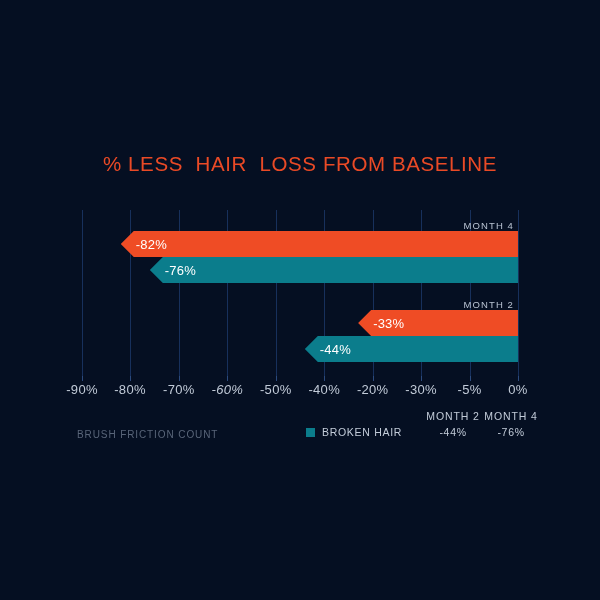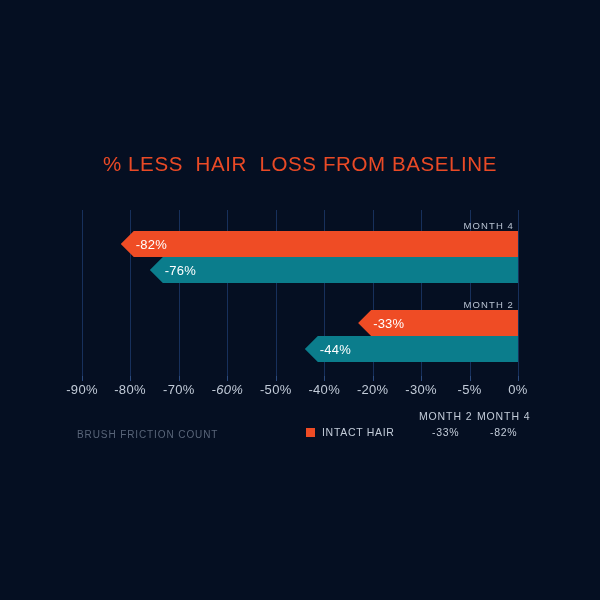--- a/index.html
+++ b/index.html
@@ -237,21 +237,21 @@
     <table>
       <thead>
         <tr>
           <th></th>
           <th class="legend-val">MONTH 2</th>
           <th class="legend-val">MONTH 4</th>
         </tr>
       </thead>
       <tbody id="legend-body">
           <tr>
-            <td class="legend-name-cell"><span class="swatch" style="background: rgb(239, 76, 37);"></span><span>INTACT HAIR</span></td>
-            <td class="legend-val">-33%</td>
-            <td class="legend-val">-82%</td>
+            <td class="legend-name-cell"><span class="swatch" style="background: rgb(11, 125, 140);"></span><span>BROKEN HAIR</span></td>
+            <td class="legend-val">-44%</td>
+            <td class="legend-val">-76%</td>
           </tr>
         </tbody>
     </table>
   </div>
 
 </div>
 
 </body></html>

